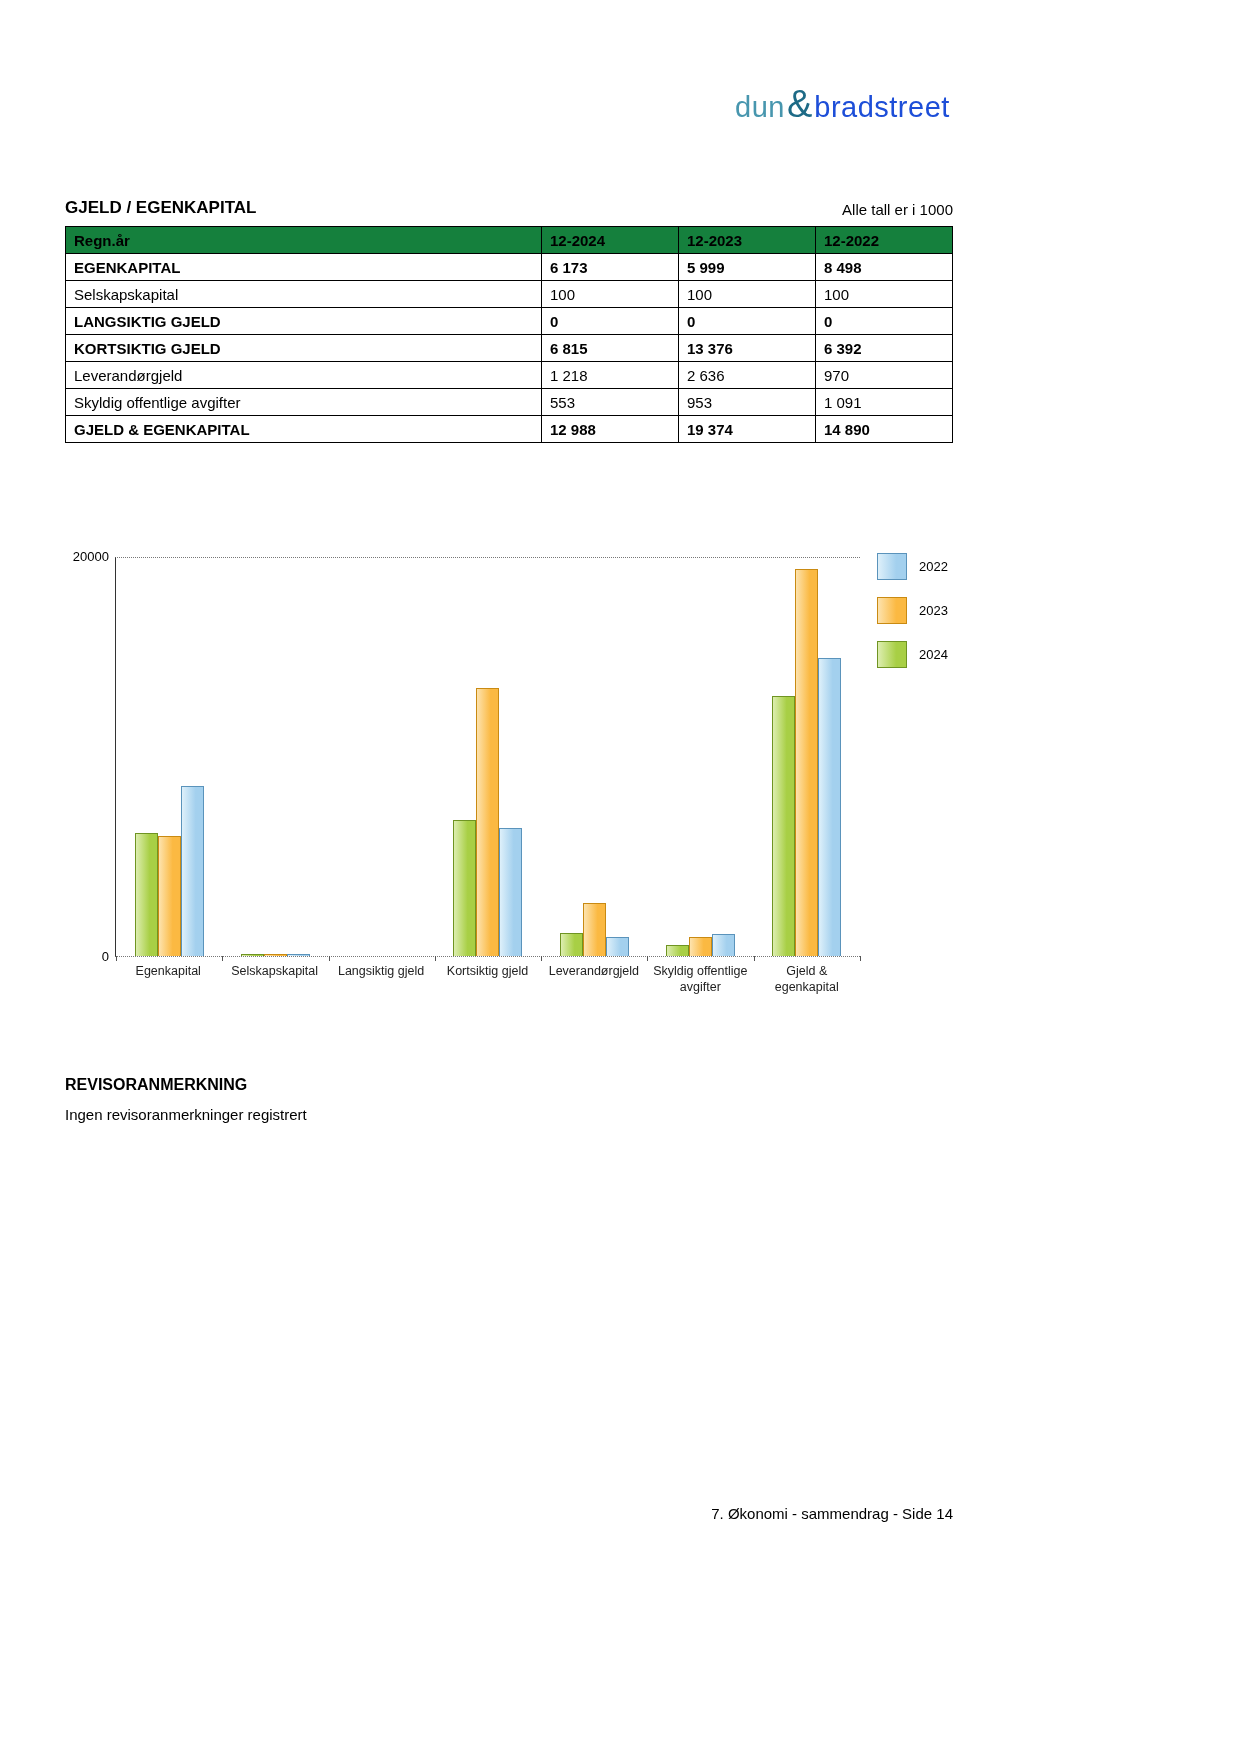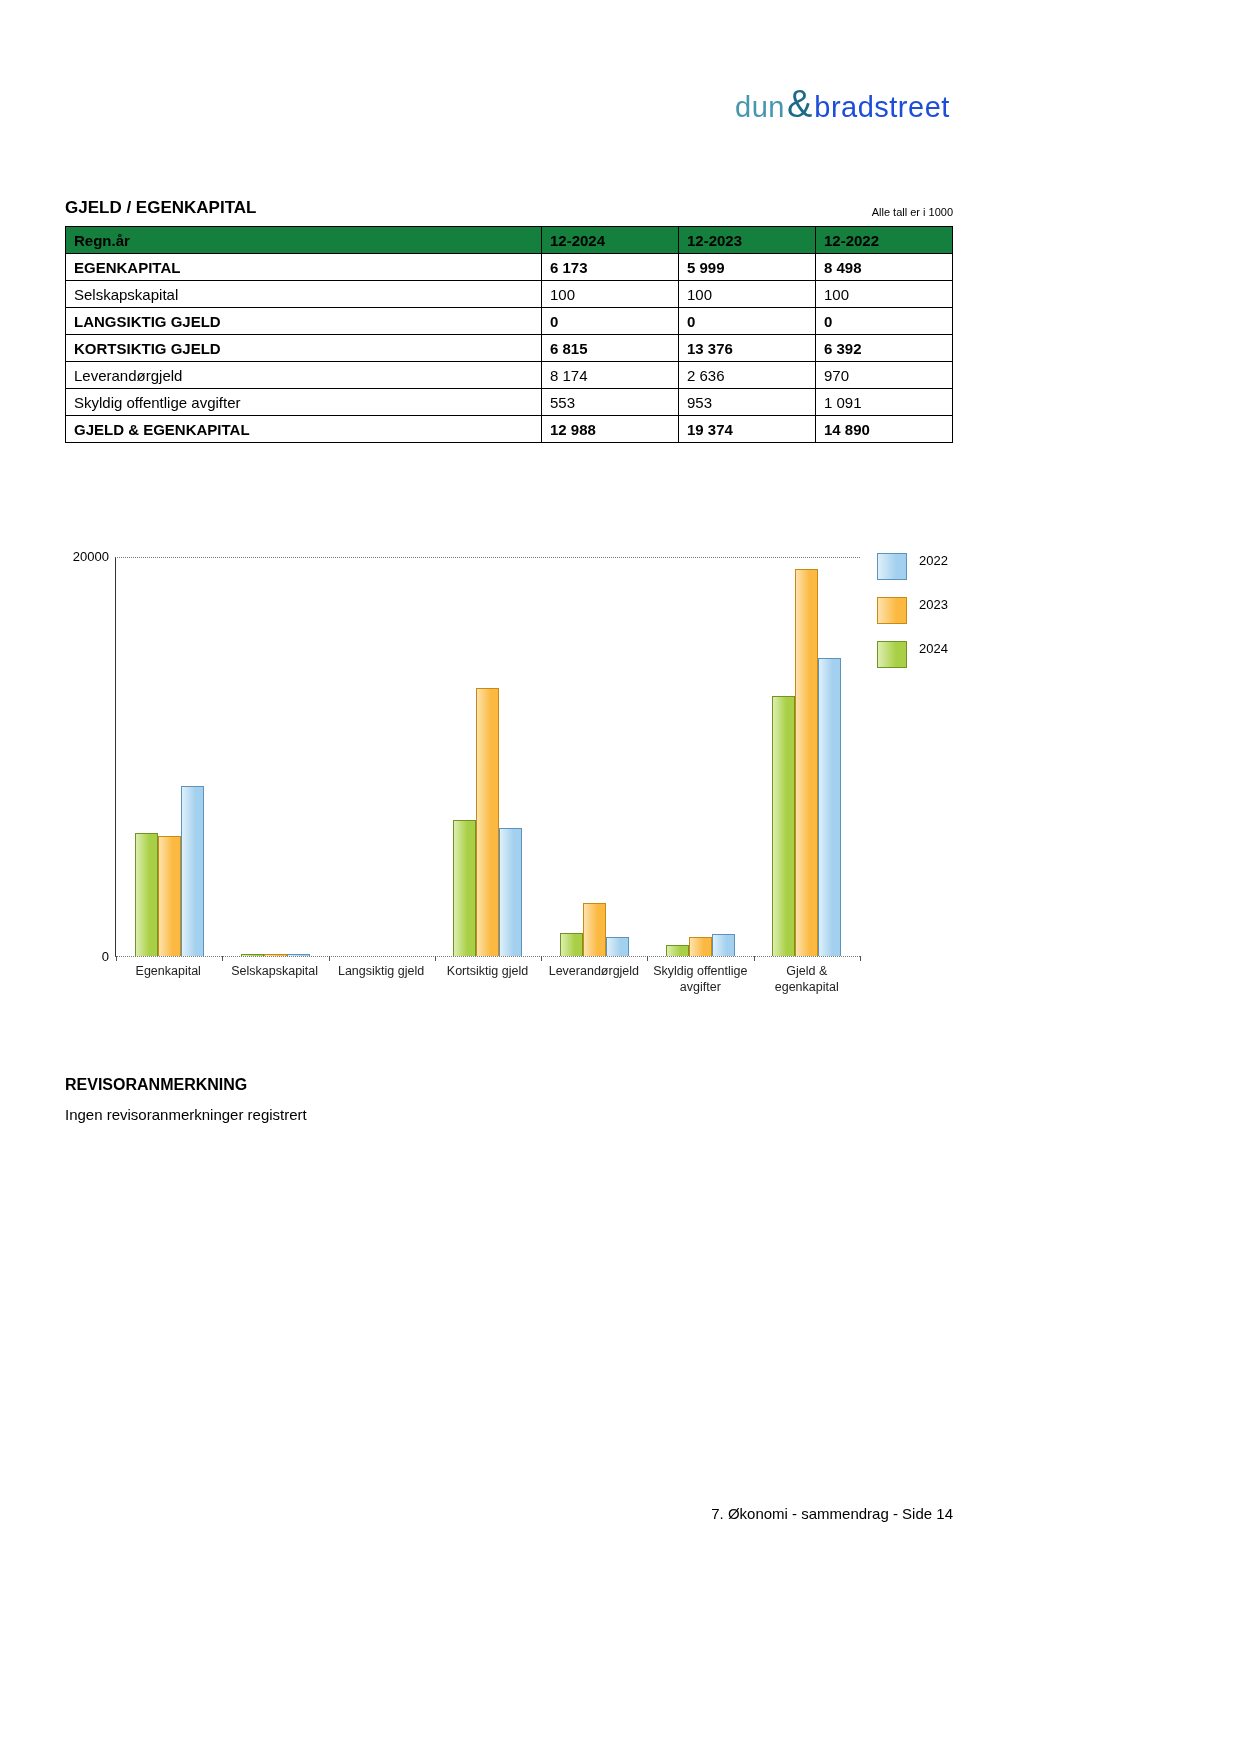--- a/index.html
+++ b/index.html
@@ -9,21 +9,21 @@
 
   
   .logo { position:absolute; top:72px; left:735px; width:220px; display:flex; align-items:baseline; }
   .logo .l1 { font-size:29px; color:#4796ae; letter-spacing:0.5px;margin-top:19px; }
   .logo .amp { font-size:38px; color:#1d6a86; margin:0 2px; line-height:1; }
   .logo .l2 { font-size:29px; color:#1d4ed8; letter-spacing:0.5px; }
 
   
   .title-row { position:absolute; top:198px; left:65px; width:888px; display:flex; justify-content:space-between; align-items:flex-end; }
   .page-title { font-size:17px; font-weight:bold; }
-  .title-note { font-size:11px; }
+  .title-note { font-size:15px; }
 
   
   .fin-table { position:absolute; top:226px; left:65px; width:888px; border-collapse:collapse; font-size:15px; }
   .fin-table th, .fin-table td { border:1px solid #000; padding:4px 8px; height:27px; }
   .fin-table th { background:#15803d; text-align:left; font-weight:bold;margin-left:36px; }
   .fin-table th.num, .fin-table td.num { width:137px; }
   .fin-table td.label { text-align:left; }
   .fin-table tr.bold td { font-weight:bold; }
 
   
@@ -33,21 +33,21 @@
   .ytick-bottom { left:0; top:404px; }
   .plot { position:absolute; left:50px; top:12px; width:745px; height:400px;
           border-left:1px solid #333; border-top:1px dotted #777; border-bottom:1px dotted #777;
           display:flex; }
   .bar-group { flex:1; display:flex; align-items:flex-end; justify-content:center; height:100%; }
   .bar { width:23px; border:1px solid #555; border-bottom:none; }
   .baseline-tick { position:absolute; top:100%; width:1px; height:5px; background:#555; }
   .x-labels { position:absolute; left:50px; top:418px; width:745px; display:flex; }
   .x-label { flex:1; text-align:center; font-size:12.5px; color:#222; line-height:1.3; padding:0 4px; }
   .legend { position:absolute; left:812px; top:8px; }
-  .legend-row { display:flex; align-items:flex-start; margin-bottom:17px; }
+  .legend-row { display:flex; align-items:center; margin-bottom:17px; }
   .legend-swatch { width:30px; height:27px; border:1px solid #555; margin-right:12px; }
   .legend-label { font-size:13px; }
 
   
   .revisor-heading { position:absolute; top:1076px; left:65px; font-size:16px; font-weight:bold; }
   .revisor-text { position:absolute; top:1106px; left:65px; font-size:15px; }
 
   
   .footer { position:absolute; top:1505px; left:65px; width:888px; text-align:right; font-size:15px; }
 </style>
@@ -96,21 +96,21 @@
           <td class="num">0</td>
         </tr>
         <tr class="bold">
           <td class="label">KORTSIKTIG GJELD</td>
           <td class="num">6 815</td>
           <td class="num">13 376</td>
           <td class="num">6 392</td>
         </tr>
         <tr>
           <td class="label">Leverandørgjeld</td>
-          <td class="num">8 174</td>
+          <td class="num">1 218</td>
           <td class="num">2 636</td>
           <td class="num">970</td>
         </tr>
         <tr>
           <td class="label">Skyldig offentlige avgifter</td>
           <td class="num">553</td>
           <td class="num">953</td>
           <td class="num">1 091</td>
         </tr>
         <tr class="bold">

